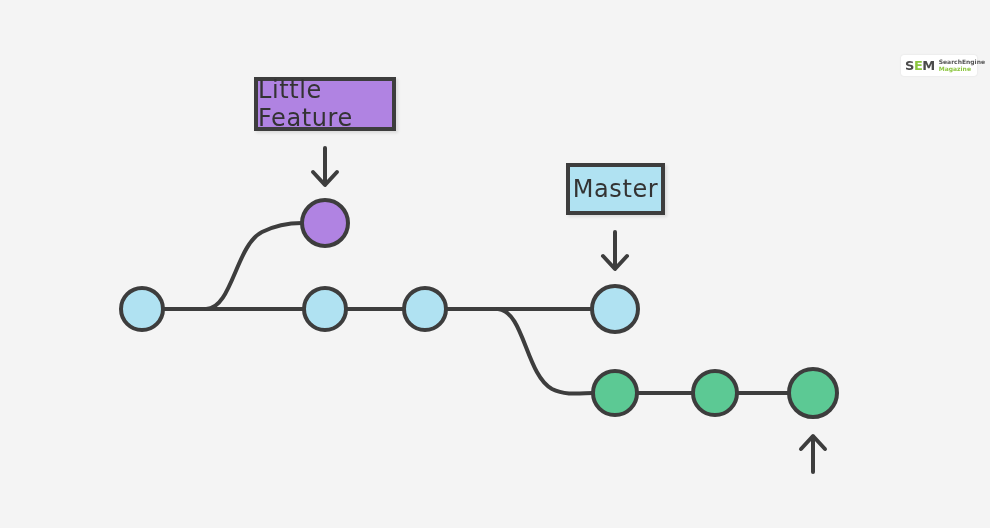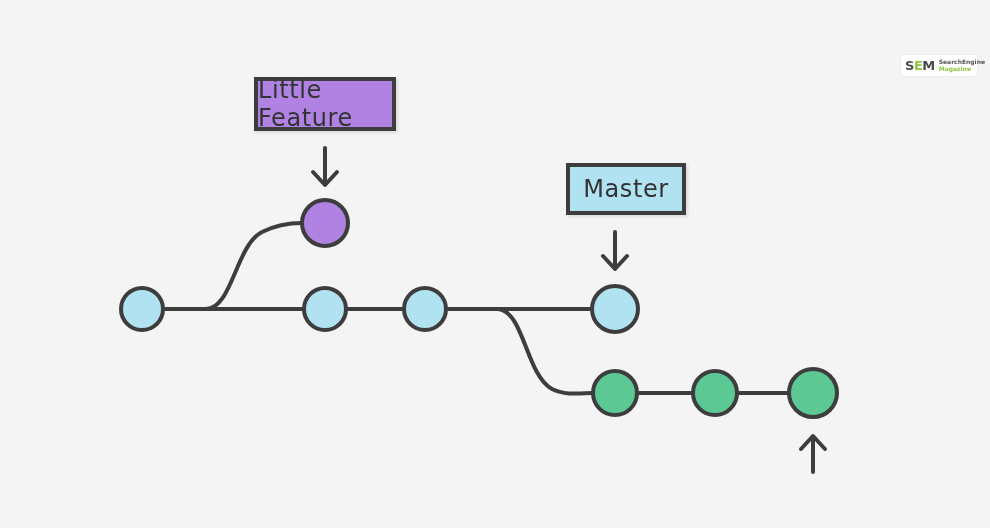--- a/index.html
+++ b/index.html
@@ -43,21 +43,21 @@
   #box-little-feature {
     left: 254px;
     top: 77px;
     width: 142px;
     height: 54px;
     background: #b083e2;
   }
   #box-master {
     left: 566px;
     top: 163px;
-    width: 120px;
+    width: 99px;
     height: 52px;
     background: #b0e2f2;
   }
 
   
   #logo {
     position: absolute;
     left: 901px;
     top: 19px;
     width: 76px;

